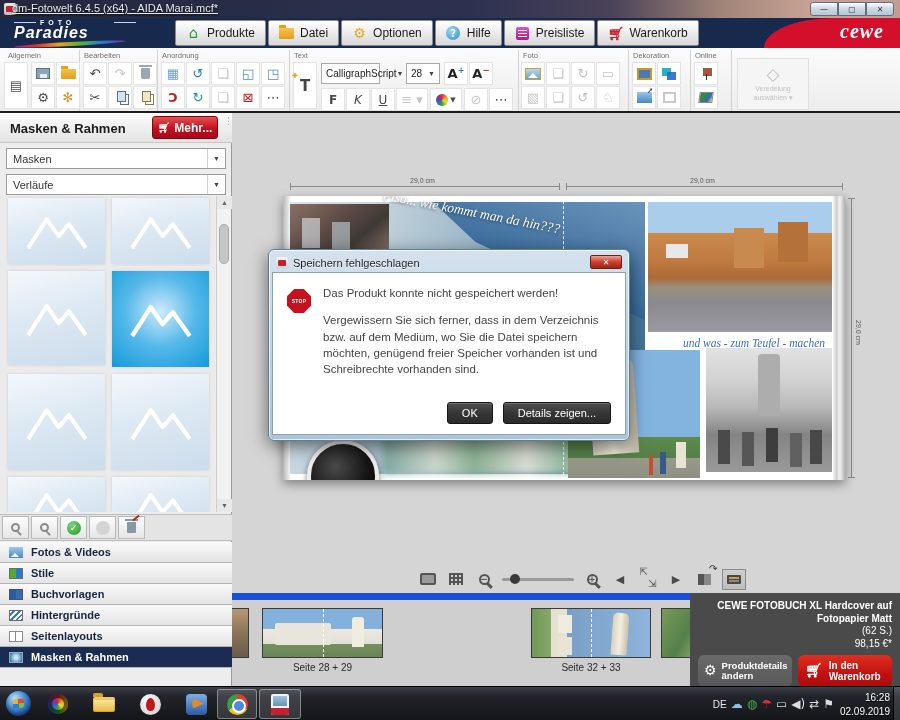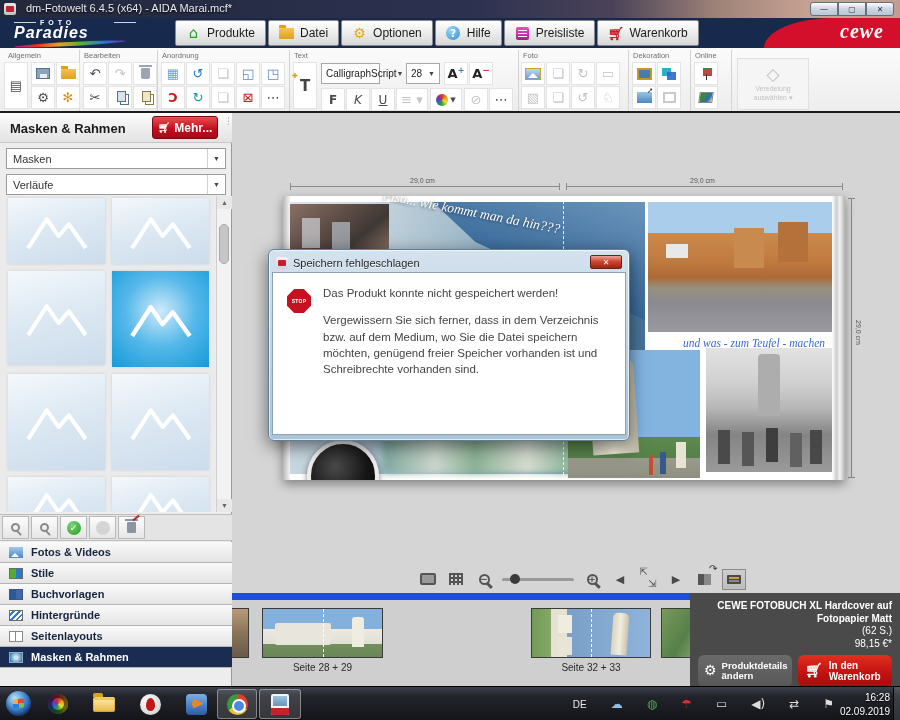--- a/index.html
+++ b/index.html
@@ -7,21 +7,21 @@
   body { font-family:"Liberation Sans",sans-serif; }
   .app { position:relative; width:900px; height:720px; background:#d5d5d5; overflow:hidden; }
   .abs { position:absolute; }
 
   
   .titlebar { left:0; top:0; width:900px; height:18px;
     background:linear-gradient(90deg,#23283c 0%,#2c3150 52%,#4a4258 68%,#a08478 80%,#c7a294 90%,#bf9f95 100%); }
   .titlebar .appico { position:absolute; left:4px; top:3px; width:12px; height:12px;
     background:linear-gradient(#e8e8e8,#c0c0c0); border-radius:2px; }
   .titlebar .appico::after { content:""; position:absolute; left:2px; top:3px; width:8px; height:6px; background:#c42030; border-radius:1px; }
-  .titlebar .ttl { position:absolute; left:26px; top:2px; font-size:11px; color:#e9ecf2; text-shadow:0 1px 2px #000; white-space:nowrap; }
+  .titlebar .ttl { position:absolute; left:12px; top:2px; font-size:11px; color:#e9ecf2; text-shadow:0 1px 2px #000; white-space:nowrap;text-decoration:underline; }
   .winbtns { position:absolute; right:6px; top:2px; display:flex; }
   .winbtn { width:28px; height:14px; background:linear-gradient(#fdfefe,#cfd8e2 45%,#b9c6d4);
     border:1px solid #5f6f7e; font-size:8px; color:#2a3a4a; display:flex; align-items:center; justify-content:center; font-family:"DejaVu Sans",sans-serif; }
   .winbtn:first-child { border-radius:3px 0 0 3px; }
   .winbtn:last-child { border-radius:0 3px 3px 0; }
 
   
   .menubar { left:0; top:18px; width:900px; height:30px; background:#18294e; }
   .brand { position:absolute; left:14px; top:19px; width:150px; color:#fff; }
   .brand .foto { font-size:7px; letter-spacing:4px; font-weight:bold; padding-left:26px; position:relative; }
@@ -276,21 +276,21 @@
   .tk-nero { width:21px; height:21px; border-radius:50%; background:radial-gradient(circle at 40% 35%,#fff 0%,#d8d8d8 70%,#aaa 100%); position:relative; }
   .tk-nero::after { content:""; position:absolute; left:6px; top:4px; width:9px; height:13px; background:#c01818; border-radius:50% 50% 50% 50%/60% 60% 40% 40%; }
   .tk-player { width:21px; height:21px; border-radius:4px; background:linear-gradient(#7ab0e8,#2a5aa8); position:relative; }
   .tk-player::after { content:""; position:absolute; left:6px; top:4px; width:12px; height:12px; border-radius:50%; background:#e88820; clip-path:polygon(0 0,100% 50%,0 100%); }
   .tkbox { position:absolute; top:2px; width:40px; height:30px; background:rgba(255,255,255,.14); border:1px solid rgba(255,255,255,.38); border-radius:3px; display:flex; align-items:center; justify-content:center; }
   .tk-chrome { width:21px; height:21px; border-radius:50%; background:conic-gradient(#e04030 0 33%,#f0c030 33% 66%,#3a9a40 66% 100%); position:relative; }
   .tk-chrome::after { content:""; position:absolute; left:5.5px; top:5.5px; width:10px; height:10px; border-radius:50%; background:#4a8ae0; border:2px solid #fff; }
   .tk-photo { width:18px; height:21px; background:#f4f4f4; border-radius:2px; position:relative; }
   .tk-photo::before { content:""; position:absolute; left:2px; top:2px; width:14px; height:10px; background:linear-gradient(#9ac4e0,#6a94b8); }
   .tk-photo::after { content:""; position:absolute; left:0; bottom:0; width:18px; height:7px; background:#c42030; border-radius:0 0 2px 2px; }
-  .tray { position:absolute; right:66px; top:0; height:34px; display:flex; align-items:center; gap:24px; color:#e8e8e8; }
+  .tray { position:absolute; right:66px; top:0; height:34px; display:flex; align-items:center; gap:4px; color:#e8e8e8; }
   .tray .lang { font-size:10px; }
   .tico { font-family:"DejaVu Sans",sans-serif; font-size:12px; line-height:1; }
   .clock { position:absolute; right:10px; top:4px; text-align:right; color:#fff; font-size:10px; line-height:1.35; text-shadow:0 1px 1px #000; }
   .showdesk { position:absolute; right:0; top:0; width:7px; height:34px; background:rgba(255,255,255,.13); border-left:1px solid #000; }
 </style>
 </head>
 <body>
 
 <div class="app">
 
@@ -600,20 +600,24 @@
       <div class="dlg-ico"></div>
       <div class="dlg-ttl">Speichern fehlgeschlagen</div>
       <div class="dlg-close">✕</div>
     </div>
     <div class="dlg-body">
       <div class="stop">STOP</div>
       <div class="dlg-text">
         <div class="head">Das Produkt konnte nicht gespeichert werden!</div>
         <p>Vergewissern Sie sich ferner, dass in dem Verzeichnis bzw. auf dem Medium, wo Sie die Datei speichern möchten, genügend freier Speicher vorhanden ist und Schreibrechte vorhanden sind.</p>
       </div>
+      <div class="dlg-btns">
+        <div class="dlg-btn">OK</div>
+        <div class="dlg-btn">Details zeigen...</div>
+      </div>
     </div>
   </div>
 
   <div class="abs zoombar">
     <div class="zb">
         <span class="ic-monitor"></span>
       </div>
     <div class="zb">
         <span class="ic-grid"></span>
       </div>

